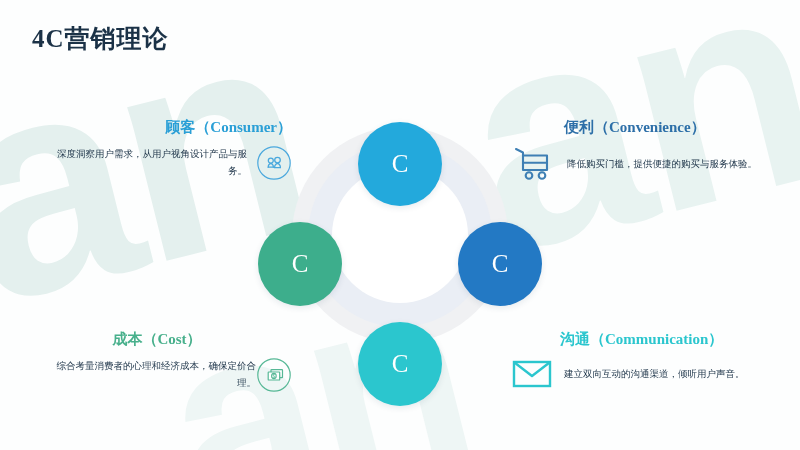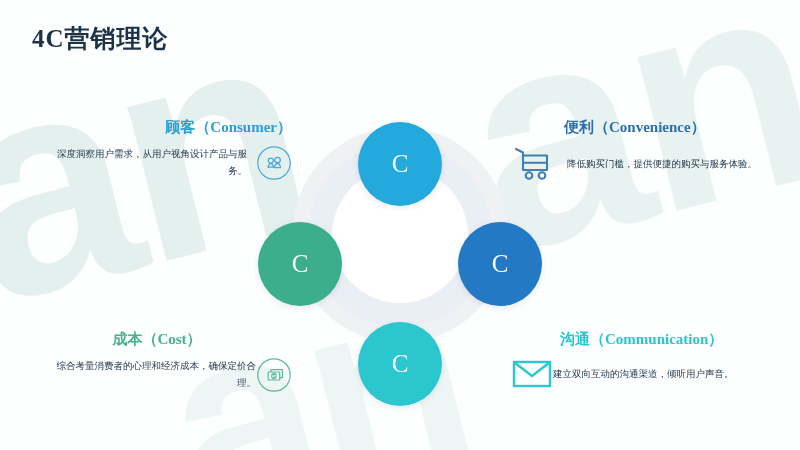--- a/index.html
+++ b/index.html
@@ -128,21 +128,21 @@
 
   
   .blk-convenience { left: 512px; top: 118px; width: 270px; text-align: left; }
   .blk-convenience .heading { margin: 0 0 8px 52px; }
   .blk-convenience .row { justify-content: flex-start; gap: 15px; }
   .blk-convenience .desc { max-width: 200px; }
 
   
   .blk-communication { left: 512px; top: 330px; width: 275px; text-align: left; }
   .blk-communication .heading { margin: 0 0 10px 48px; }
-  .blk-communication .row { justify-content: flex-start; gap: 1px; }
+  .blk-communication .row { justify-content: flex-start; gap: 12px; }
   .blk-communication .desc { max-width: 190px; }
 
   .icon { flex: 0 0 auto; display: block; }
 </style>
 </head>
 <body>
 
 <div class="slide">
 
   <div class="watermark">

